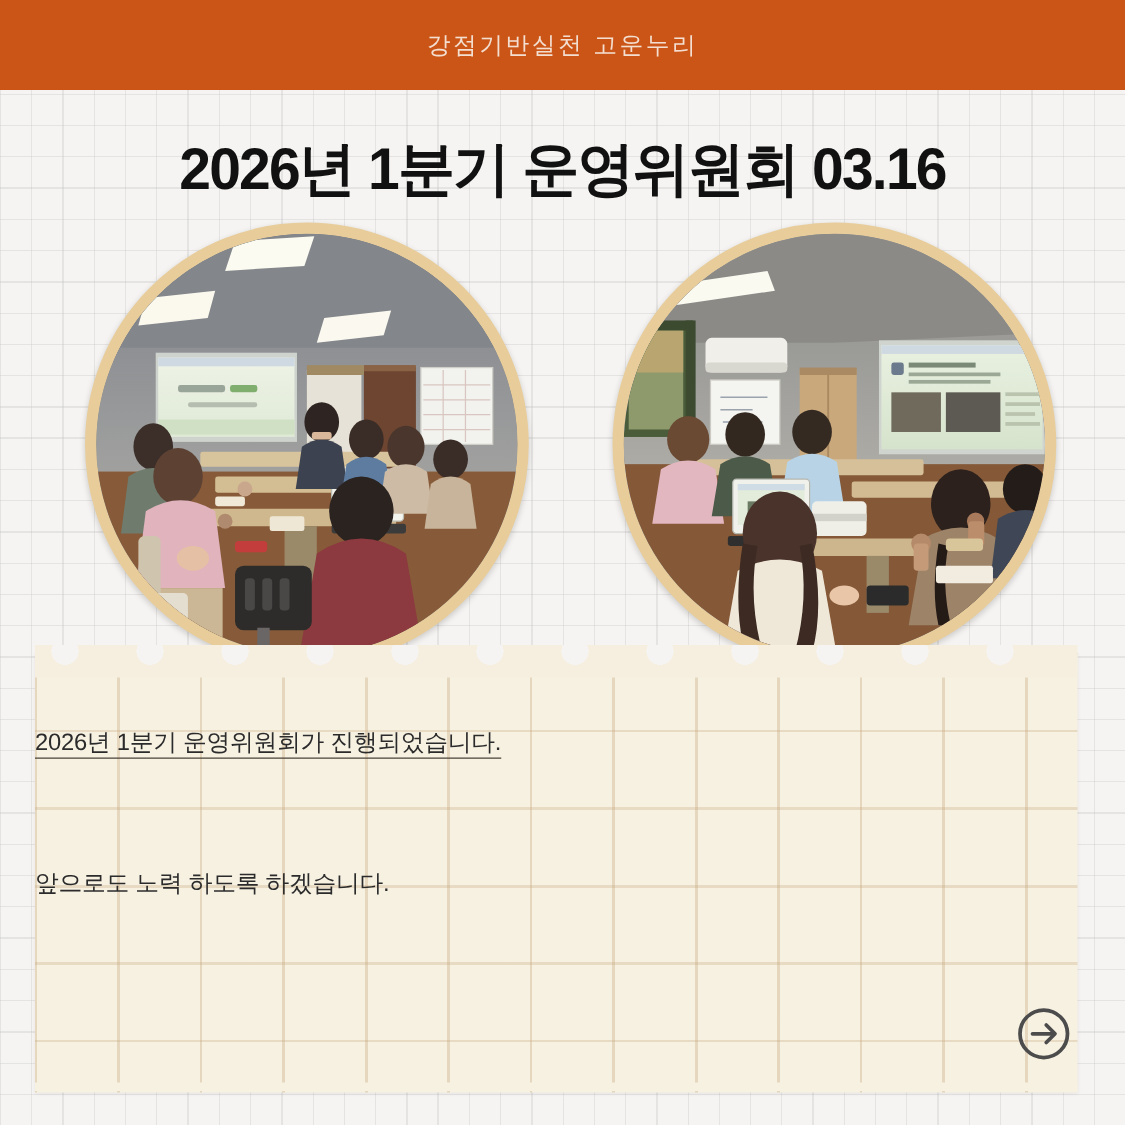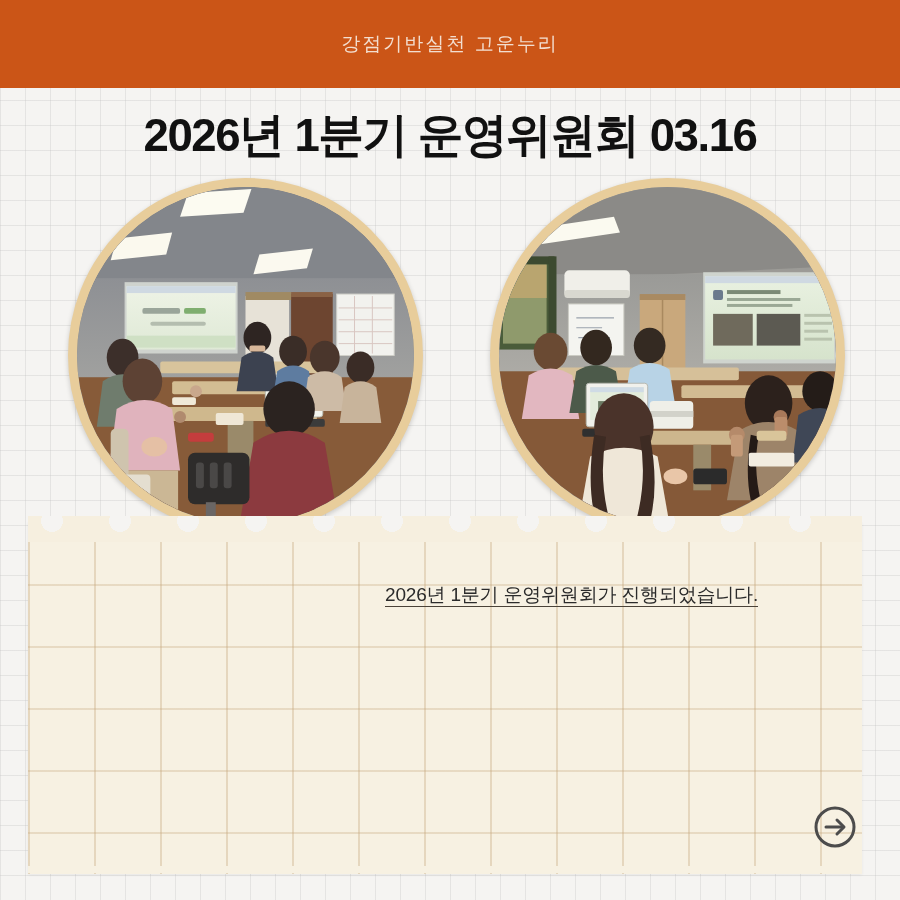--- a/index.html
+++ b/index.html
@@ -12,21 +12,21 @@
   #card{
     position:relative;width:900px;height:900px;overflow:hidden;
     background:
       repeating-linear-gradient(to right, rgba(190,190,190,.30) 0 1px, rgba(0,0,0,0) 1px 25px),
       repeating-linear-gradient(to bottom, rgba(190,190,190,.30) 0 1px, rgba(0,0,0,0) 1px 25px),
       #f5f4f2;
   }
 
   
   #banner{
-    position:absolute;left:0;top:0;width:900px;height:88px;
+    position:absolute;left:0;top:0;width:900px;height:72px;
     background:#cb5517;
     display:flex;align-items:center;justify-content:center;
   }
   #banner-text{
     color:#f3ded0;font-size:19px;letter-spacing:2px;font-weight:400;
     font-family:"Liberation Sans","DejaVu Sans",sans-serif;
   }
 
   
   #title{
@@ -83,21 +83,21 @@
   #paper-bottom{
     position:absolute;left:28px;top:866px;width:834px;height:12px;
     background:linear-gradient(to bottom,#f7f1e2 0 55%, rgba(0,0,0,0) 55%);
     z-index:2;
   }
 
   
   #note-text{
     position:absolute;left:28px;top:522px;width:730px;height:352px;
     z-index:3;
-    display:flex;flex-direction:column;align-items:flex-end;
+    display:flex;flex-direction:column;align-items:flex-start;
     padding-top:62px;box-sizing:border-box;
     color:#2b2b2b;
     font-family:"Liberation Sans","DejaVu Sans",sans-serif;
   }
   .nline{font-size:19px;line-height:1.2;white-space:nowrap;font-weight:500;letter-spacing:-.2px;}
   .u{border-bottom:1.6px solid #4a4238;padding-bottom:1px;}
   .gap-sm{height:22px;}
   .gap-lg{height:46px;}
 
   
@@ -346,20 +346,21 @@
   <div id="paper-top"></div>
   <div id="paper-bottom"></div>
 
   <div id="note-text">
     <div class="nline">
       <span class="u">2026년 1분기 운영위원회가 진행되었습니다.</span>
     </div>
     <div class="gap-sm"></div>
     <div class="gap-lg"></div>
     <div class="gap-sm"></div>
+    <div class="nline">앞으로도 노력 하도록 하겠습니다.</div>
     <div class="gap-lg"></div>
   </div>
 
   <div id="next-arrow" title="">
     <svg width="44" height="44" viewBox="0 0 44 44">
       <circle cx="22" cy="22" r="19" fill="none" stroke="#4c4c4c" stroke-width="3"></circle>
       <line x1="13" y1="22" x2="30" y2="22" stroke="#4c4c4c" stroke-width="3" stroke-linecap="round"></line>
       <polyline points="24,15 31,22 24,29" fill="none" stroke="#4c4c4c" stroke-width="3" stroke-linecap="round" stroke-linejoin="round"></polyline>
     </svg>
   </div>

